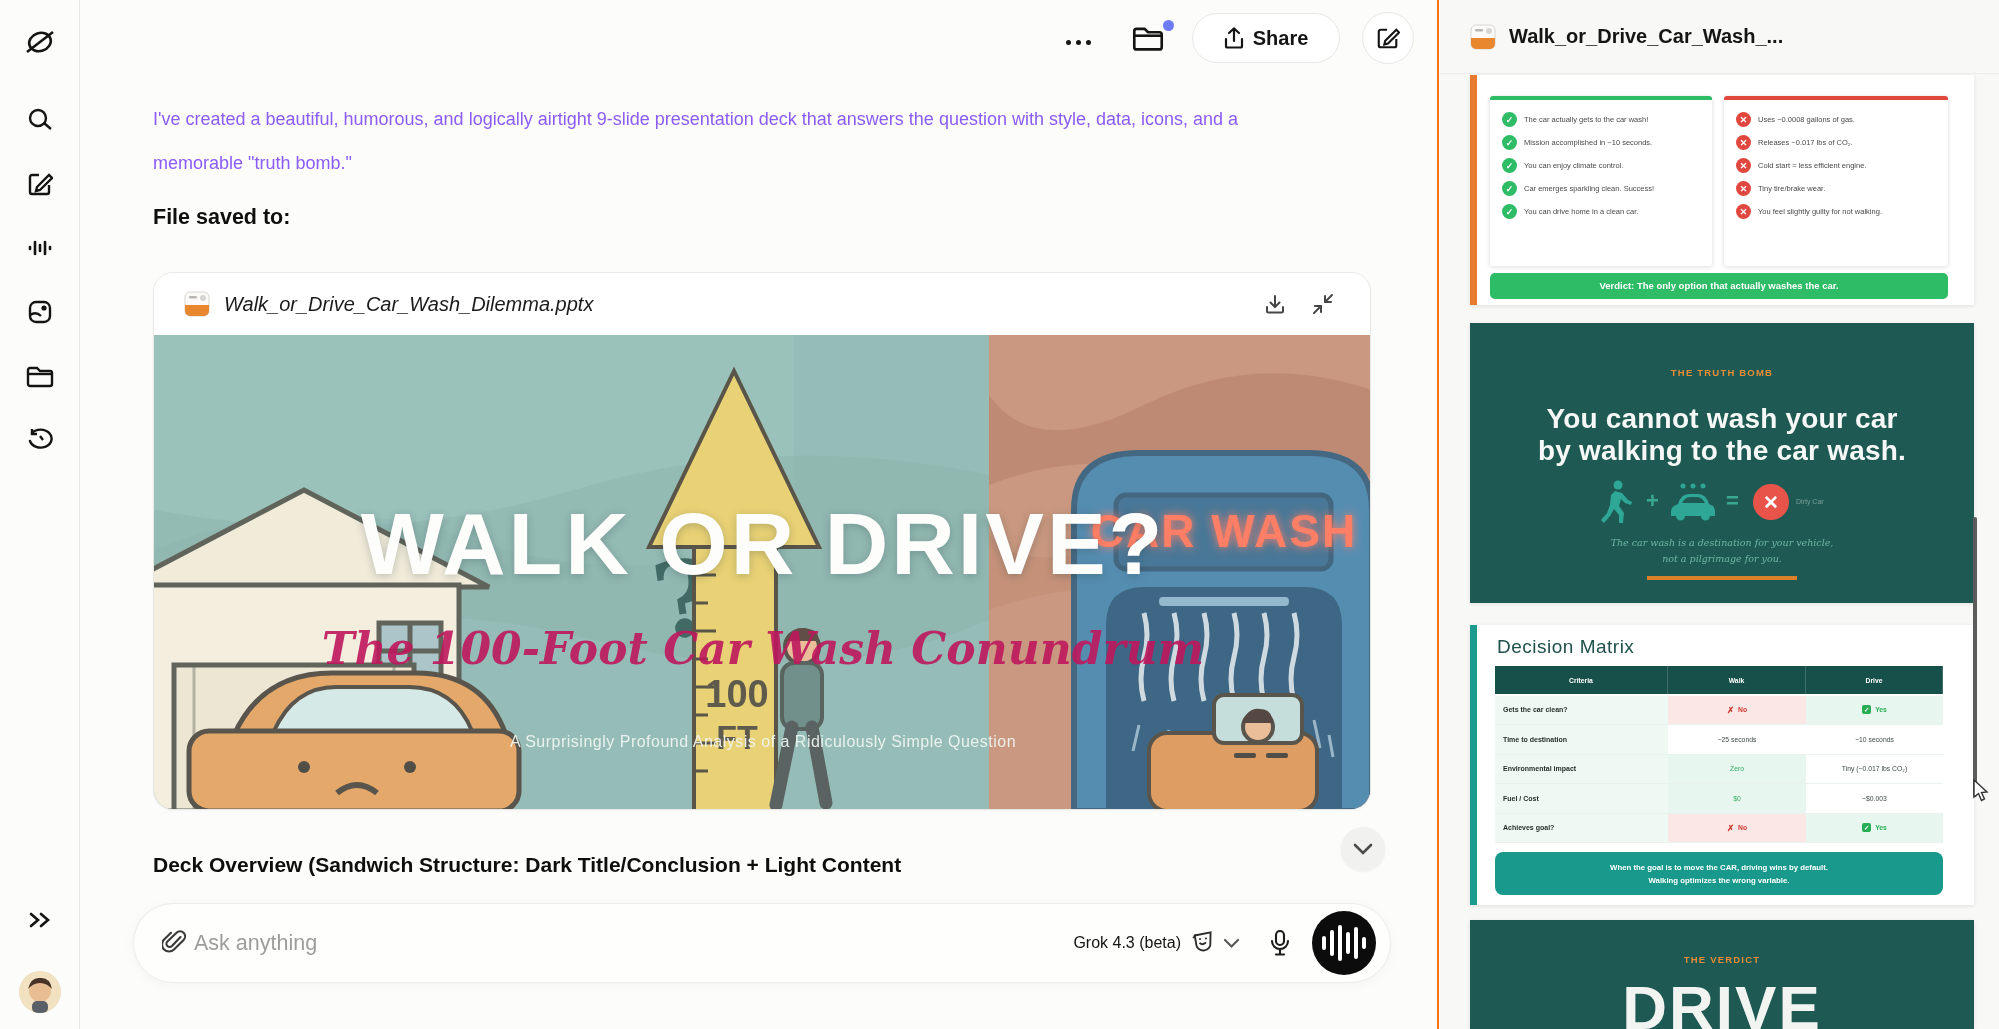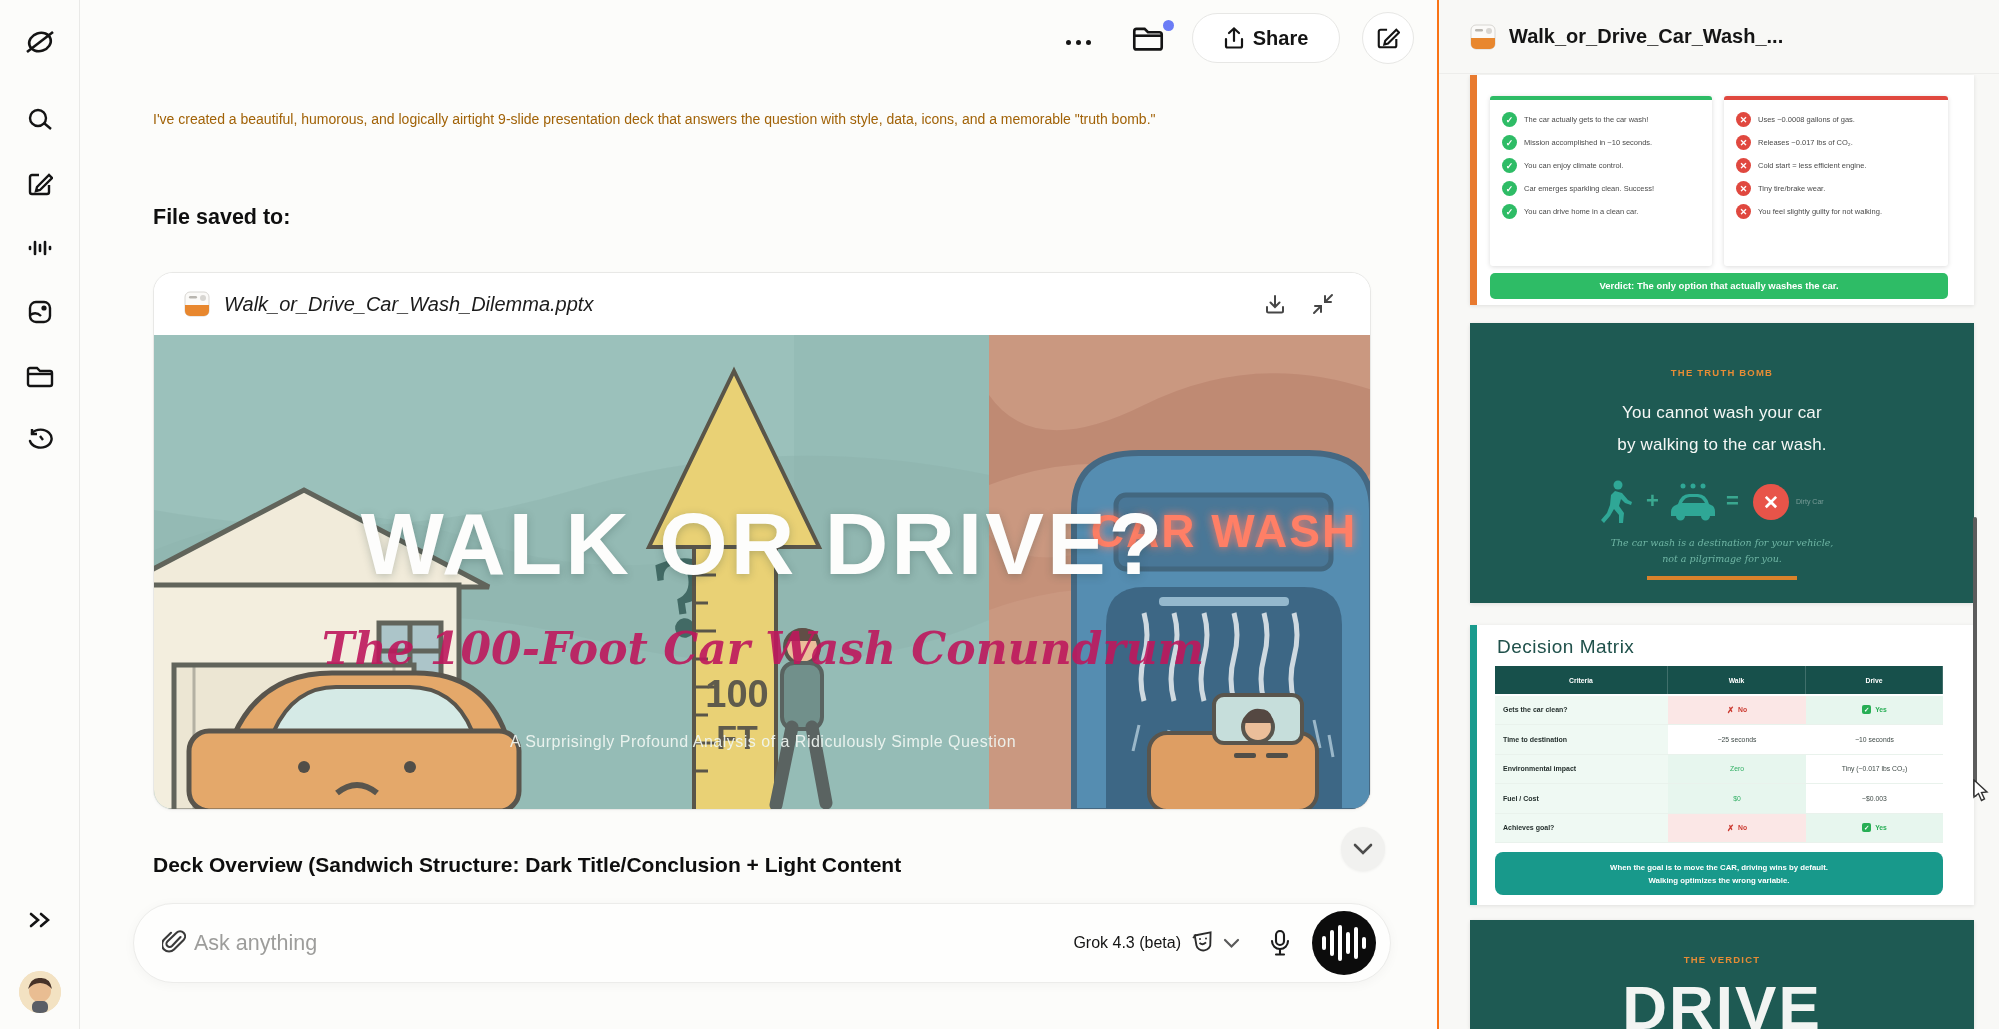--- a/index.html
+++ b/index.html
@@ -16,21 +16,21 @@
   
   .tool-ic { color:#1c1c1c; }
   #more-btn { left:1058px; top:26px; width:40px; height:32px; display:flex; align-items:center; justify-content:center; gap:5px; cursor:pointer; }
   #more-btn i { width:5px; height:5px; border-radius:50%; background:#161616; }
   #folder-btn { left:1132px; top:24px; width:42px; height:36px; cursor:pointer; }
   #folder-badge { left:1163px; top:20px; width:11px; height:11px; border-radius:50%; background:#6b7cf6; }
   #share-btn { left:1192px; top:13px; width:148px; height:50px; border:1px solid #e7e7e5; background:#fff; border-radius:26px; display:flex; align-items:center; justify-content:center; gap:9px; font-size:20px; font-weight:700; color:#141414; cursor:pointer; }
   #newchat-btn { left:1362px; top:12px; width:52px; height:52px; border:1px solid #e7e7e5; background:#fff; border-radius:50%; display:flex; align-items:center; justify-content:center; cursor:pointer; }
 
   
-  #msg { left:153px; top:97px; width:1130px; font-size:14px; line-height:44px; color:#a16207; }
+  #msg { left:153px; top:97px; width:1130px; font-size:18px; line-height:44px; color:#8b5cf6; }
   #file-saved { left:153px; top:205px; font-size:21.5px; font-weight:700; color:#0f0f0f; }
 
   
   #file-card { left:153px; top:272px; width:1218px; height:538px; background:#fff; border:1px solid #e8e8e6; border-radius:20px; overflow:hidden; box-shadow:0 1px 3px rgba(0,0,0,.03); }
   #file-card-head { position:absolute; left:0; top:0; width:100%; height:62px; display:flex; align-items:center; padding:0 30px; gap:14px; background:#fff; }
   #file-name { font-size:20px; color:#1b1b1b; flex:1;font-style:italic; }
   .card-act { width:34px; height:34px; display:flex; align-items:center; justify-content:center; color:#464646; cursor:pointer; }
   #slide-img { position:absolute; left:0; top:62px; width:1218px; height:476px; overflow:hidden; }
   #hero-title { position:absolute; left:0; top:158px; width:100%; text-align:center; font-size:88px; font-weight:800; letter-spacing:3px; color:#fdfdfc; text-shadow:0 2px 8px rgba(30,60,55,.25); }
   #hero-sub { position:absolute; left:0; top:288px; width:100%; text-align:center; font-family:"DejaVu Serif", serif; font-style:italic; font-weight:600; font-size:44px; color:#be185d; opacity:.9; }
@@ -62,21 +62,21 @@
   #cons-card { left:254px; width:224px; border-top:4px solid #e0483f; }
   .pc-item { display:flex; align-items:center; gap:7px; margin-bottom:8px; }
   .pc-item span.t { font-size:7.5px; color:#4a4a4a; }
   .dot-ic { width:15px; height:15px; border-radius:50%; color:#fff; font-size:9px; font-weight:700; display:flex; align-items:center; justify-content:center; flex:0 0 auto; }
   .dot-g { background:#2ebc66; } .dot-r { background:#e0483f; }
   #verdict-banner { position:absolute; left:20px; top:198px; width:458px; height:26px; border-radius:5px; background:#2ebc66; color:#fff; font-size:9.5px; font-weight:700; text-align:center; line-height:26px; }
 
   
   #s2 { top:323px; height:280px; }
   .kicker { position:absolute; width:100%; text-align:center; font-size:9.5px; font-weight:700; letter-spacing:1.2px; color:#e78c35; }
-  #s2-l1,#s2-l2 { position:absolute; width:100%; text-align:center; font-size:17px; font-weight:400; color:#f5f8f6; letter-spacing:.2px; }
+  #s2-l1,#s2-l2 { position:absolute; width:100%; text-align:center; font-size:28px; font-weight:700; color:#f5f8f6; letter-spacing:.2px; }
   #s2-icons { position:absolute; left:0; top:155px; width:100%; height:50px; }
   .op { position:absolute; font-size:22px; font-weight:700; color:#3aa890; top:10px; }
   #x-badge { position:absolute; left:283px; top:6px; width:36px; height:36px; border-radius:50%; background:#e85449; color:#fff; font-weight:700; font-size:19px; display:flex; align-items:center; justify-content:center; }
   #dirty-label { position:absolute; left:326px; top:20px; font-size:7px; color:rgba(255,255,255,.38); }
   .quote { position:absolute; width:100%; text-align:center; font-family:"DejaVu Serif", serif; font-style:italic; font-size:9.5px; color:#6fb5a4; }
   #s2-rule { position:absolute; left:177px; top:253px; width:150px; height:4px; background:#d9822b; }
 
   
   #s3 { top:625px; height:280px; }
   #s3 .stripe { position:absolute; left:0; top:0; width:7px; height:100%; background:#1a9b8d; }

